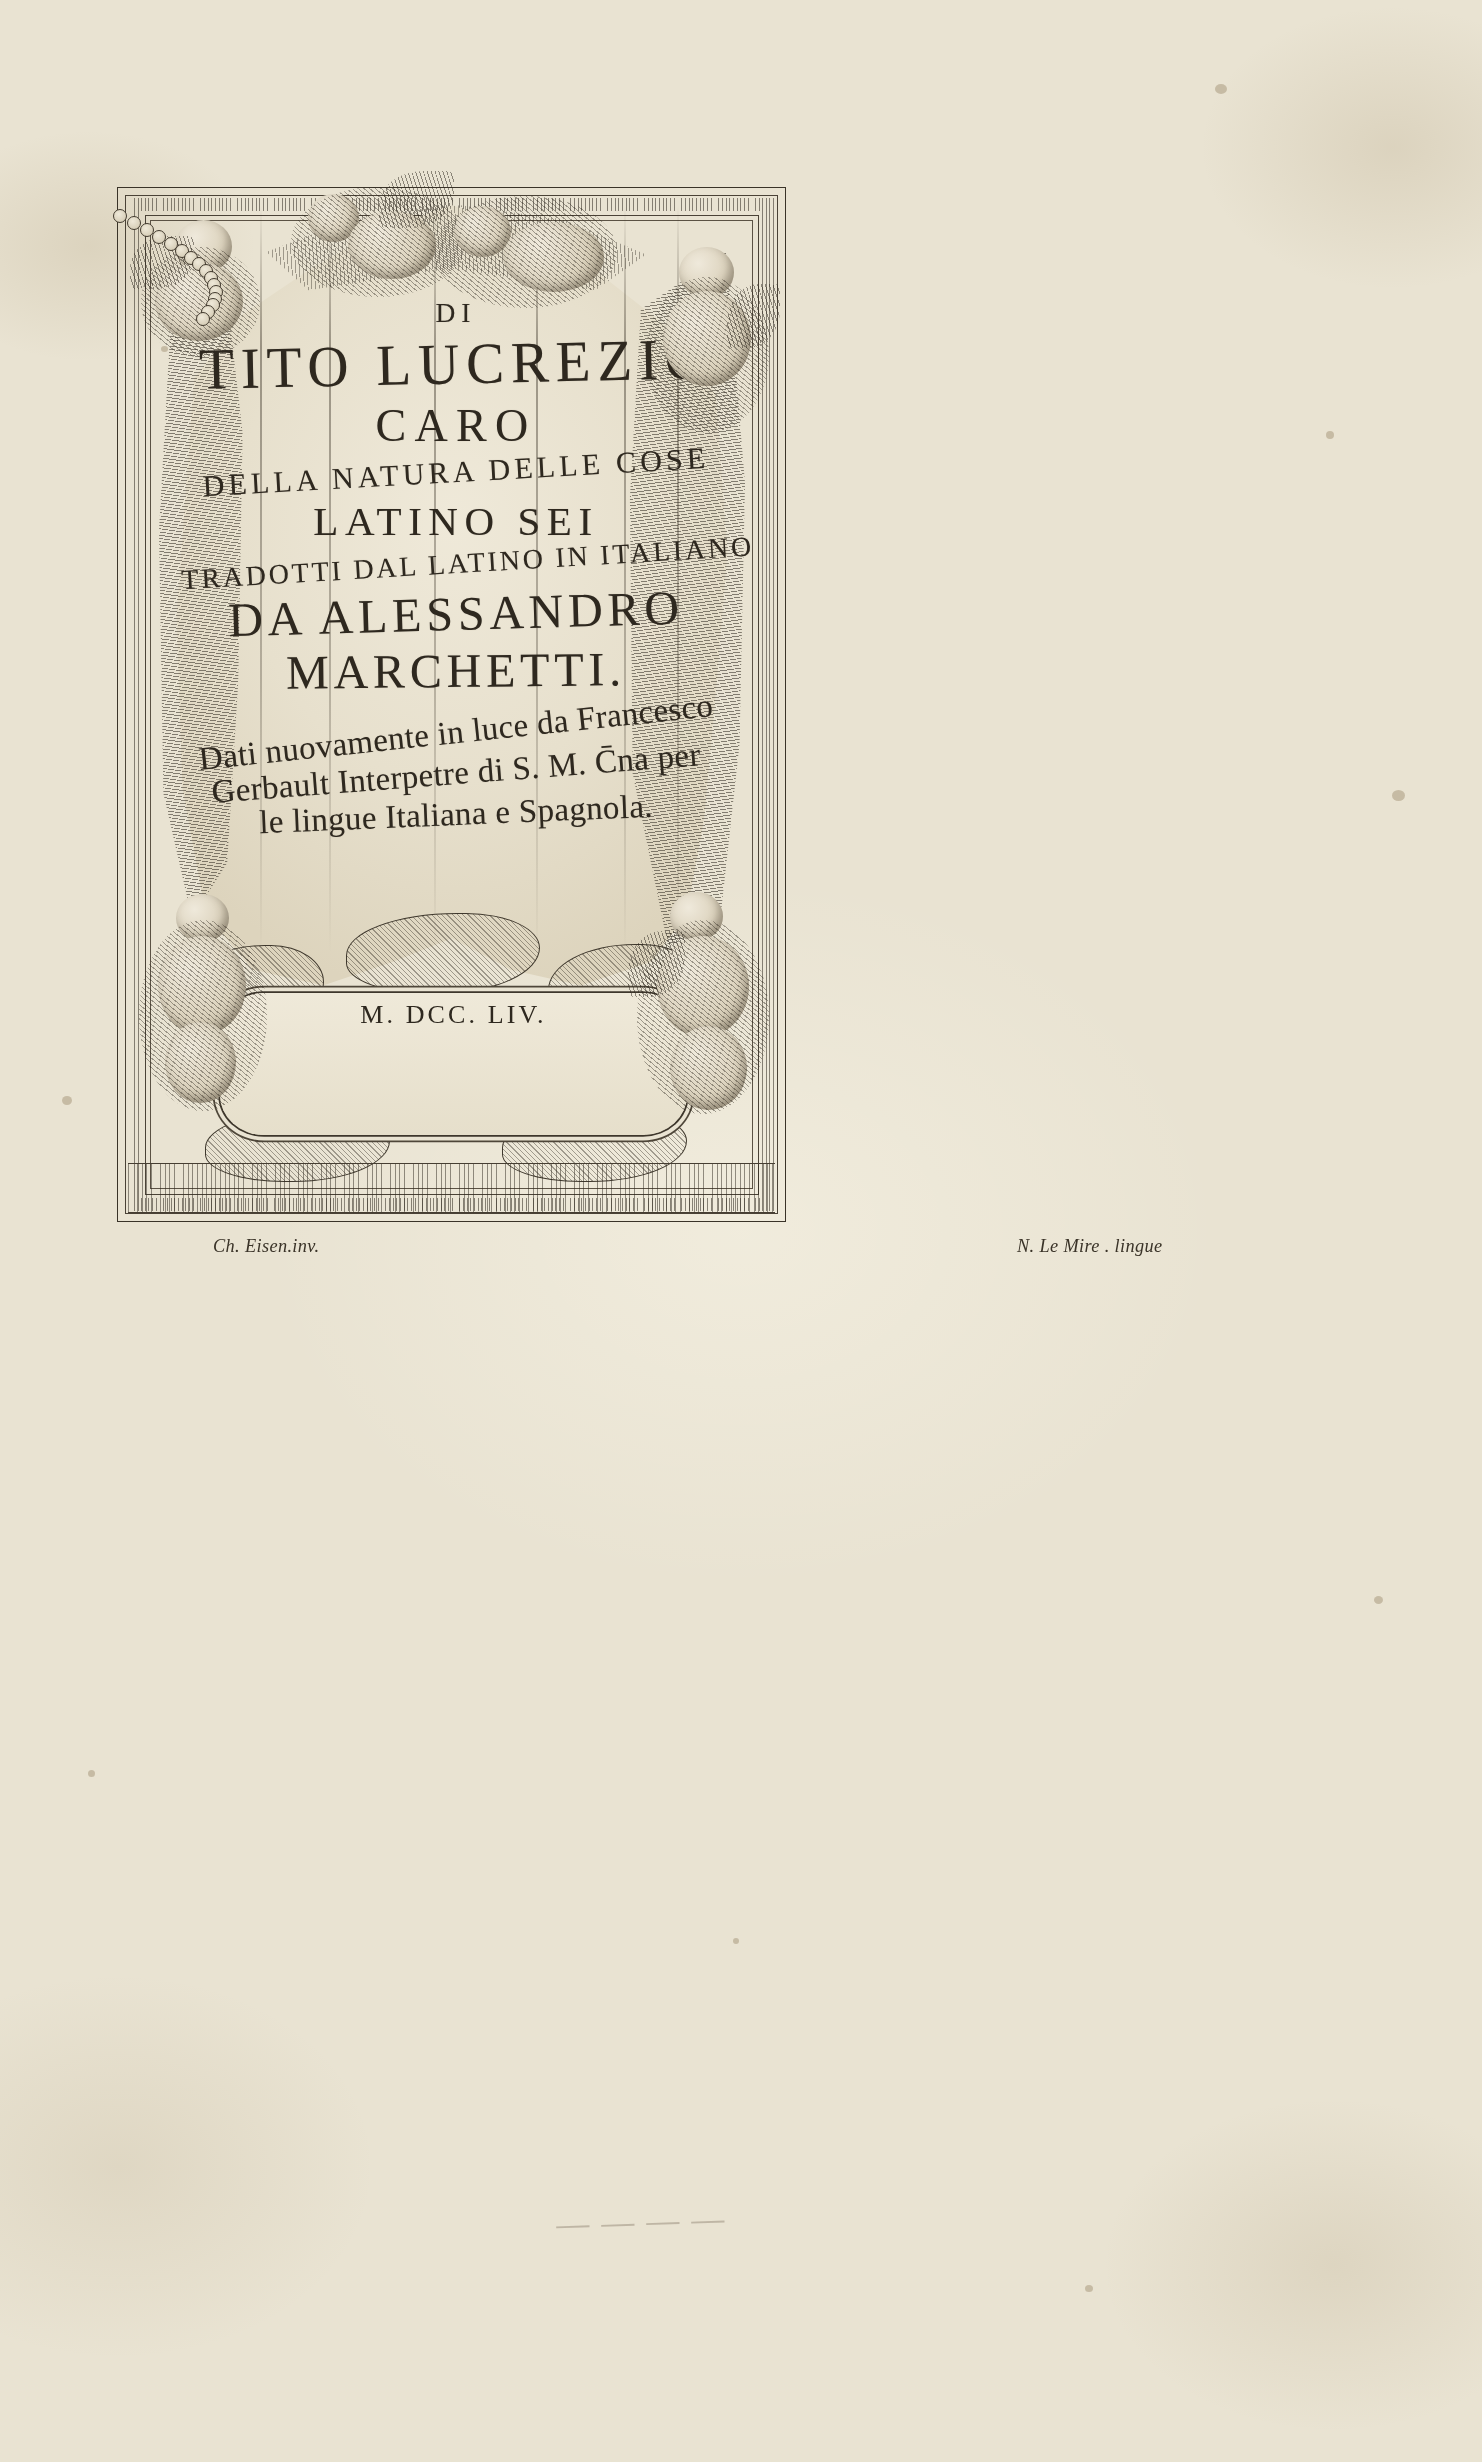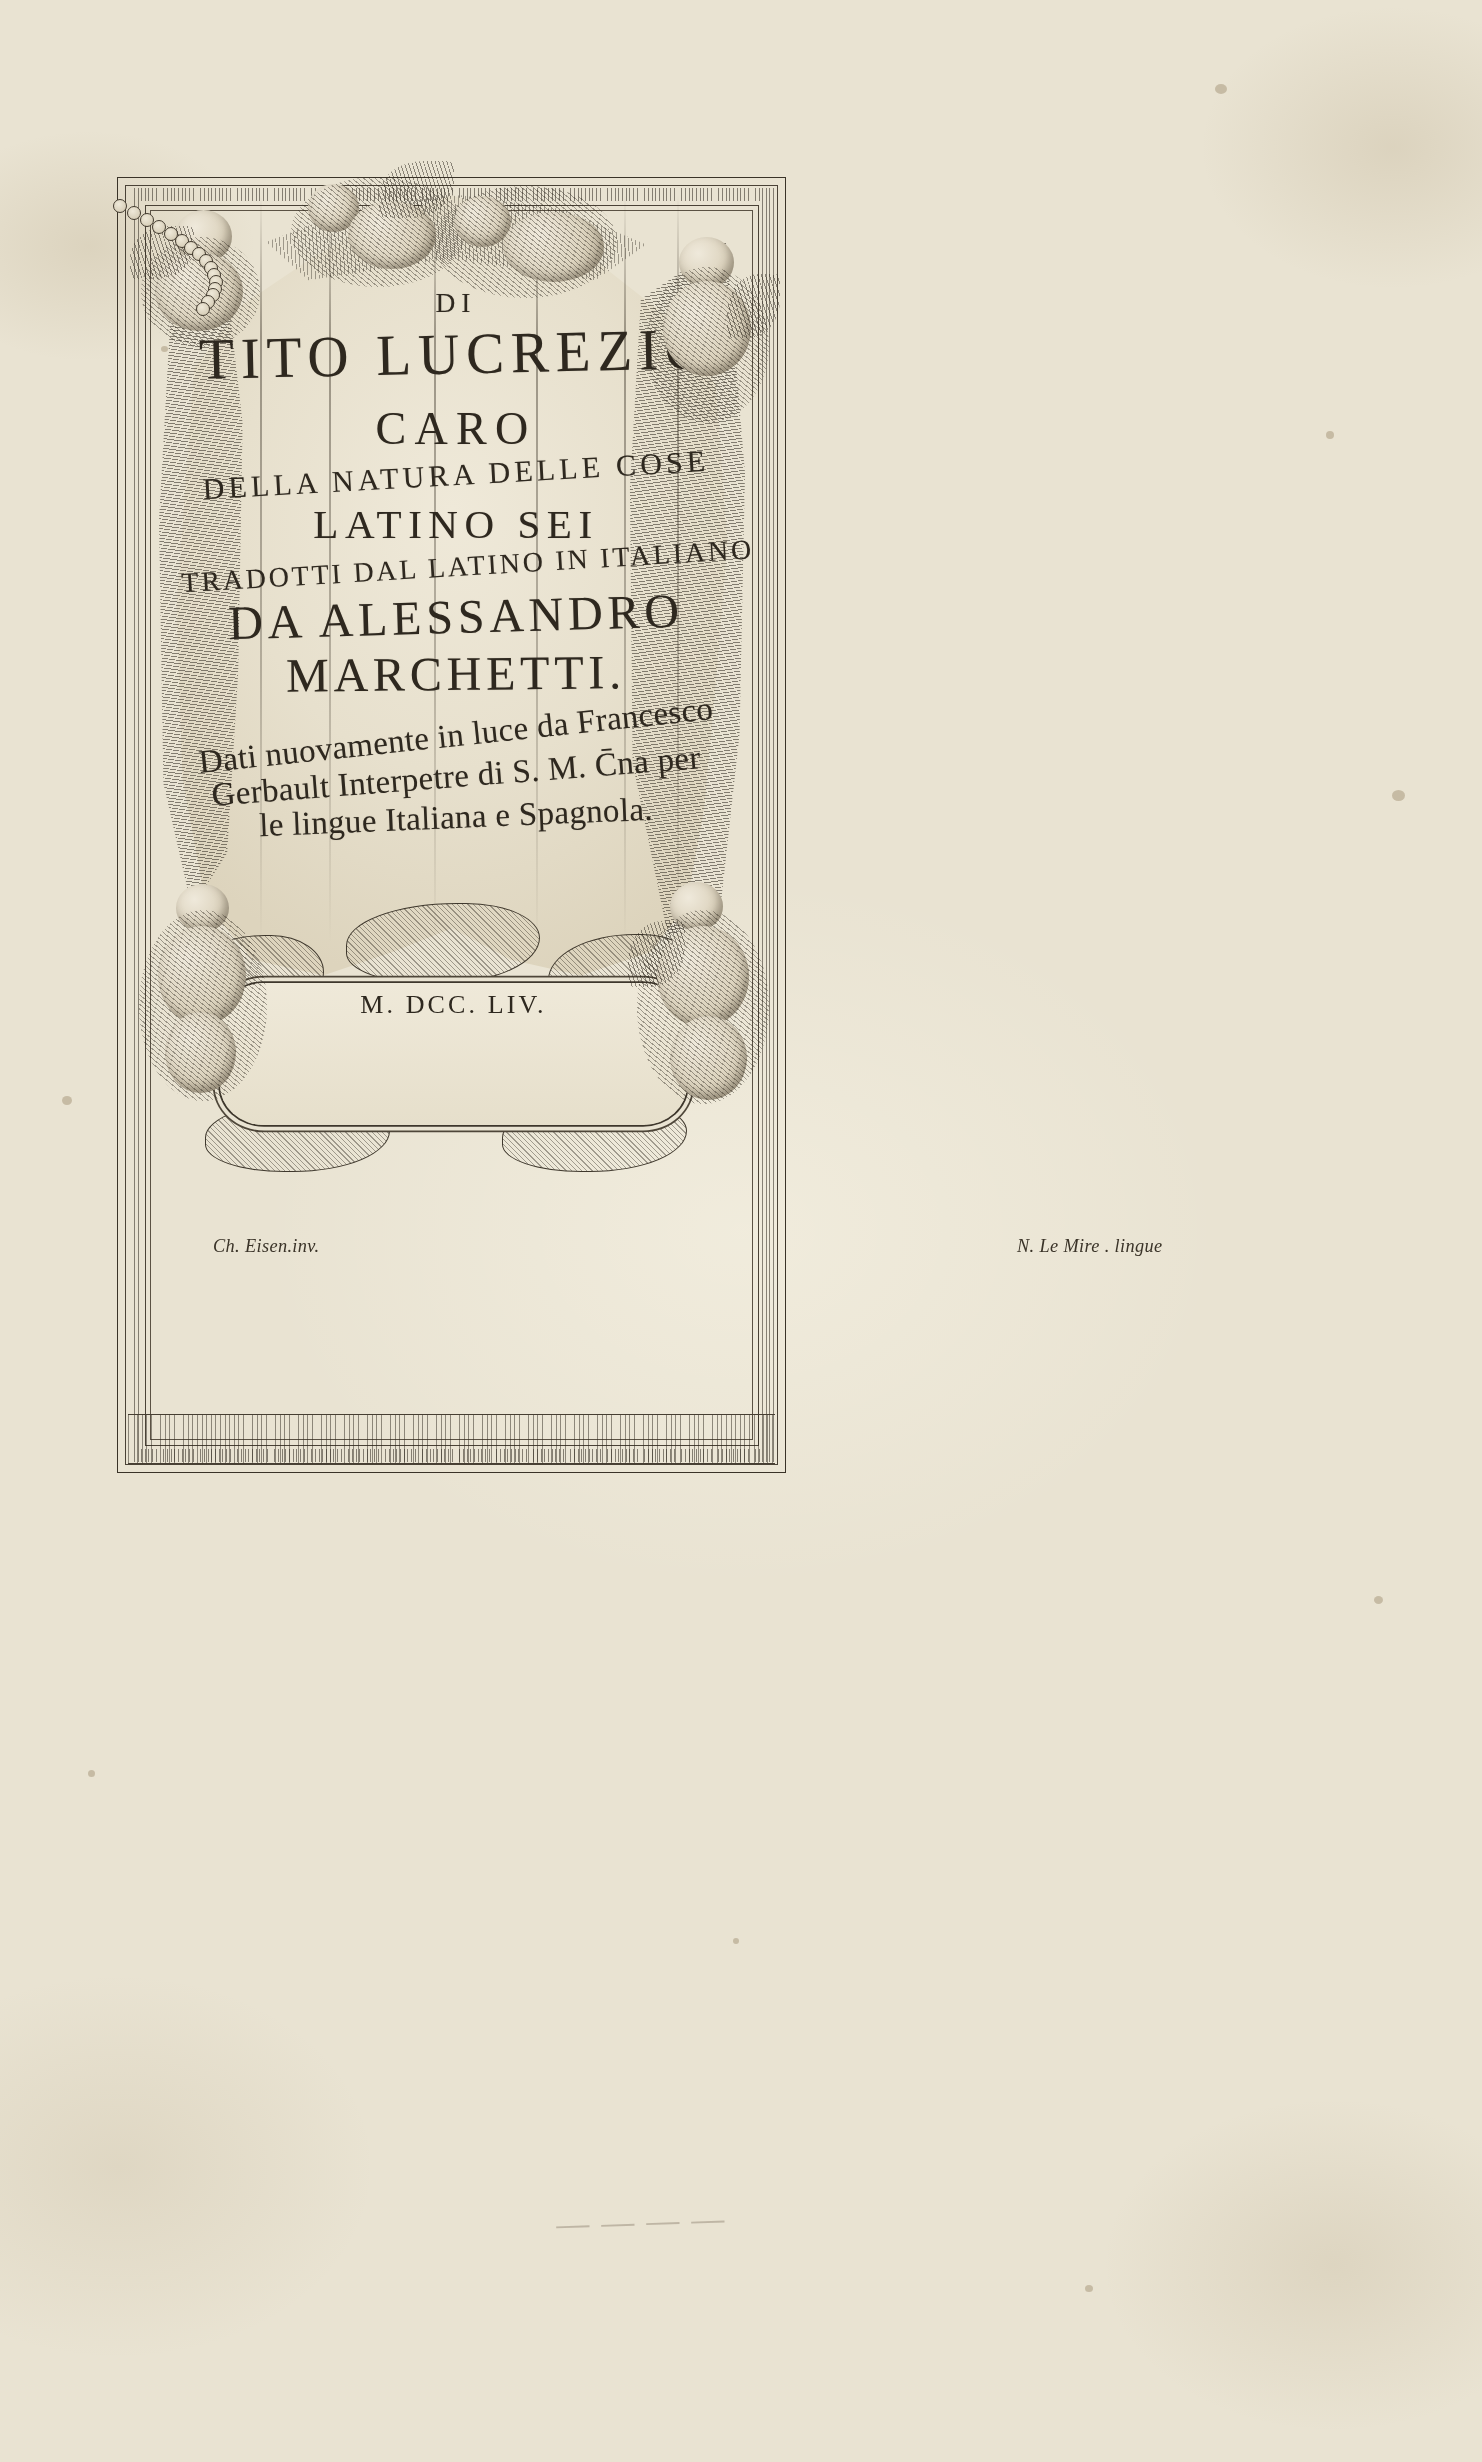--- a/index.html
+++ b/index.html
@@ -36,23 +36,23 @@
     background: rgba(120,96,60,0.30);
     filter: blur(0.5px);
     z-index: 3;
     pointer-events: none;
   }
 
   
   #plate {
     position: absolute;
     left: 117px;
-    top: 177px;
+    top: 187px;
     width: 669px;
-    height: 1296px;
+    height: 1035px;
     z-index: 4;
   }
   .frame-outer {
     position: absolute;
     inset: 0;
     border: 1.8px solid #3a3328;
   }
   .frame-inner {
     position: absolute;
     inset: 8.2px;
@@ -146,21 +146,21 @@
     white-space: nowrap;
     font-family: "Liberation Serif", serif;
     text-shadow: 0 0 0.9px rgba(46,40,31,0.25);
   }
   .caps {
     font-variant: small-caps;
     letter-spacing: 0.14em;
   }
   .l-di   { font-size: 27.5px; letter-spacing: .22em; margin-bottom: 1.8px; }
   .l-tito { font-size: 57px; letter-spacing: .12em; transform: rotate(-1.2deg) scaleY(1.02); }
-  .l-caro { font-size: 46px; letter-spacing: .18em; margin-top: 16px; }
+  .l-caro { font-size: 46px; letter-spacing: .18em; margin-top: 3px; }
   .l-natura { font-size: 30px; letter-spacing: .14em; transform: rotate(-3.2deg); margin-top: 3.7px; }
   .l-libri { font-size: 41px; letter-spacing: .16em; margin-top: 7.3px; }
   .l-trad { font-size: 28px; letter-spacing: .10em; transform: rotate(-3.4deg); margin-top: 3.7px; }
   .l-da   { font-size: 48px; letter-spacing: .10em; transform: rotate(-1.6deg); margin-top: 5.5px; }
   .l-march { font-size: 48px; letter-spacing: .10em; transform: rotate(-0.6deg); margin-top: 1.8px; }
   .italic-line {
     font-family: "Liberation Serif", serif;
     font-size: 33px;
     letter-spacing: 0.01em;
   }

